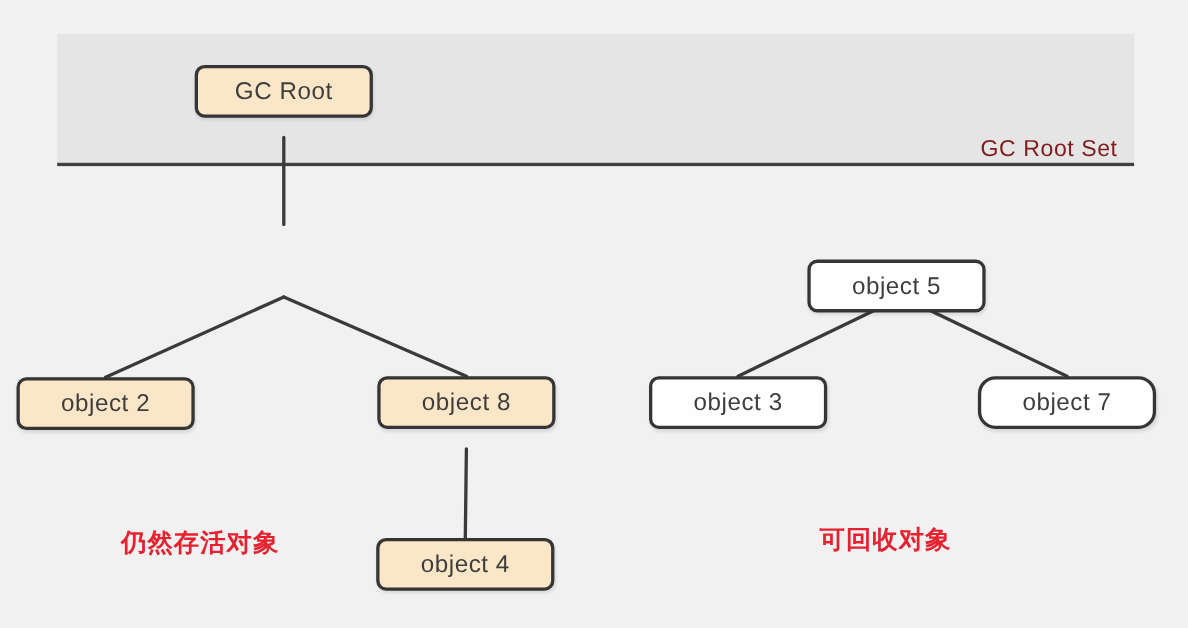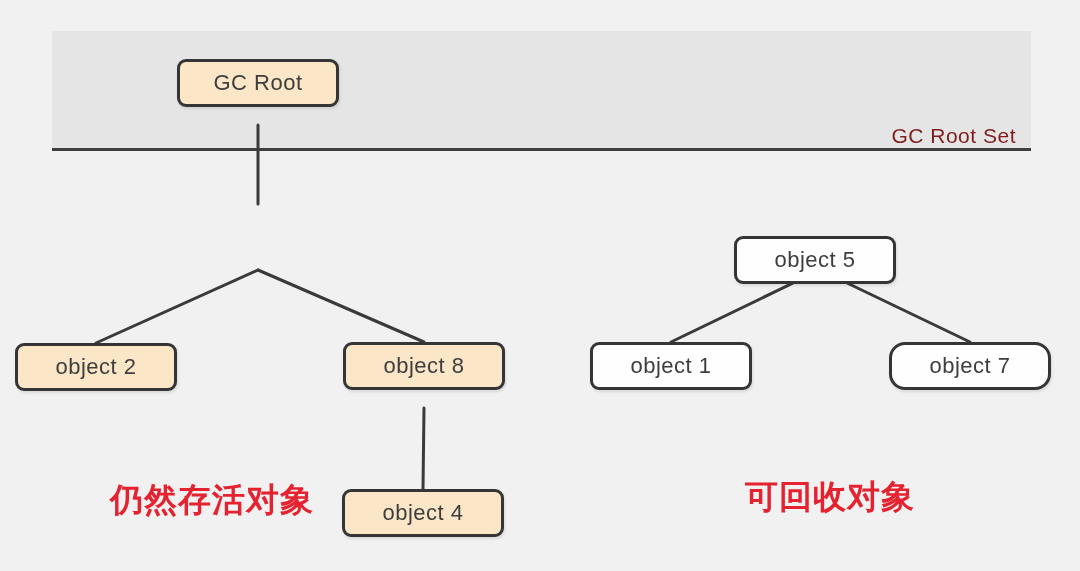--- a/index.html
+++ b/index.html
@@ -71,21 +71,21 @@
   .pos-object-1 { left: 177px; top: 204px; }
   .pos-object-2 { left:  15px; top: 343px; }
   .pos-object-3 { left: 343px; top: 342px; }
   .pos-object-4 { left: 342px; top: 489px; }
   .pos-object-5 { left: 734px; top: 204px; margin-top: 32px; }
   .pos-object-6 { left: 590px; top: 342px; }
   .pos-object-7 { left: 889px; top: 342px; border-radius: 16px; }
 
   .caption {
     position: absolute;
-    font-size: 33px;
+    font-size: 23px;
     font-weight: bold;
     color: #e52230;
     z-index: 3;
     letter-spacing: 1px;
   }
   .caption-alive { left: 110px; top: 478px; }
   .caption-recyclable { left: 745px; top: 475px; }
 </style>
 </head>
 <body>
@@ -111,21 +111,21 @@
 
 
   <div class="node alive pos-object-2">object 2</div>
 
   <div class="node alive pos-object-3">object 8</div>
 
   <div class="node alive pos-object-4">object 4</div>
 
   <div class="node recyclable pos-object-5">object 5</div>
 
-  <div class="node recyclable pos-object-6">object 1</div>
+  <div class="node recyclable pos-object-6">object 3</div>
 
   <div class="node recyclable pos-object-7">object 7</div>
 
   <div class="caption caption-alive">仍然存活对象</div>
 
   <div class="caption caption-recyclable">可回收对象</div>
 
 </div>
 
 </body></html>

